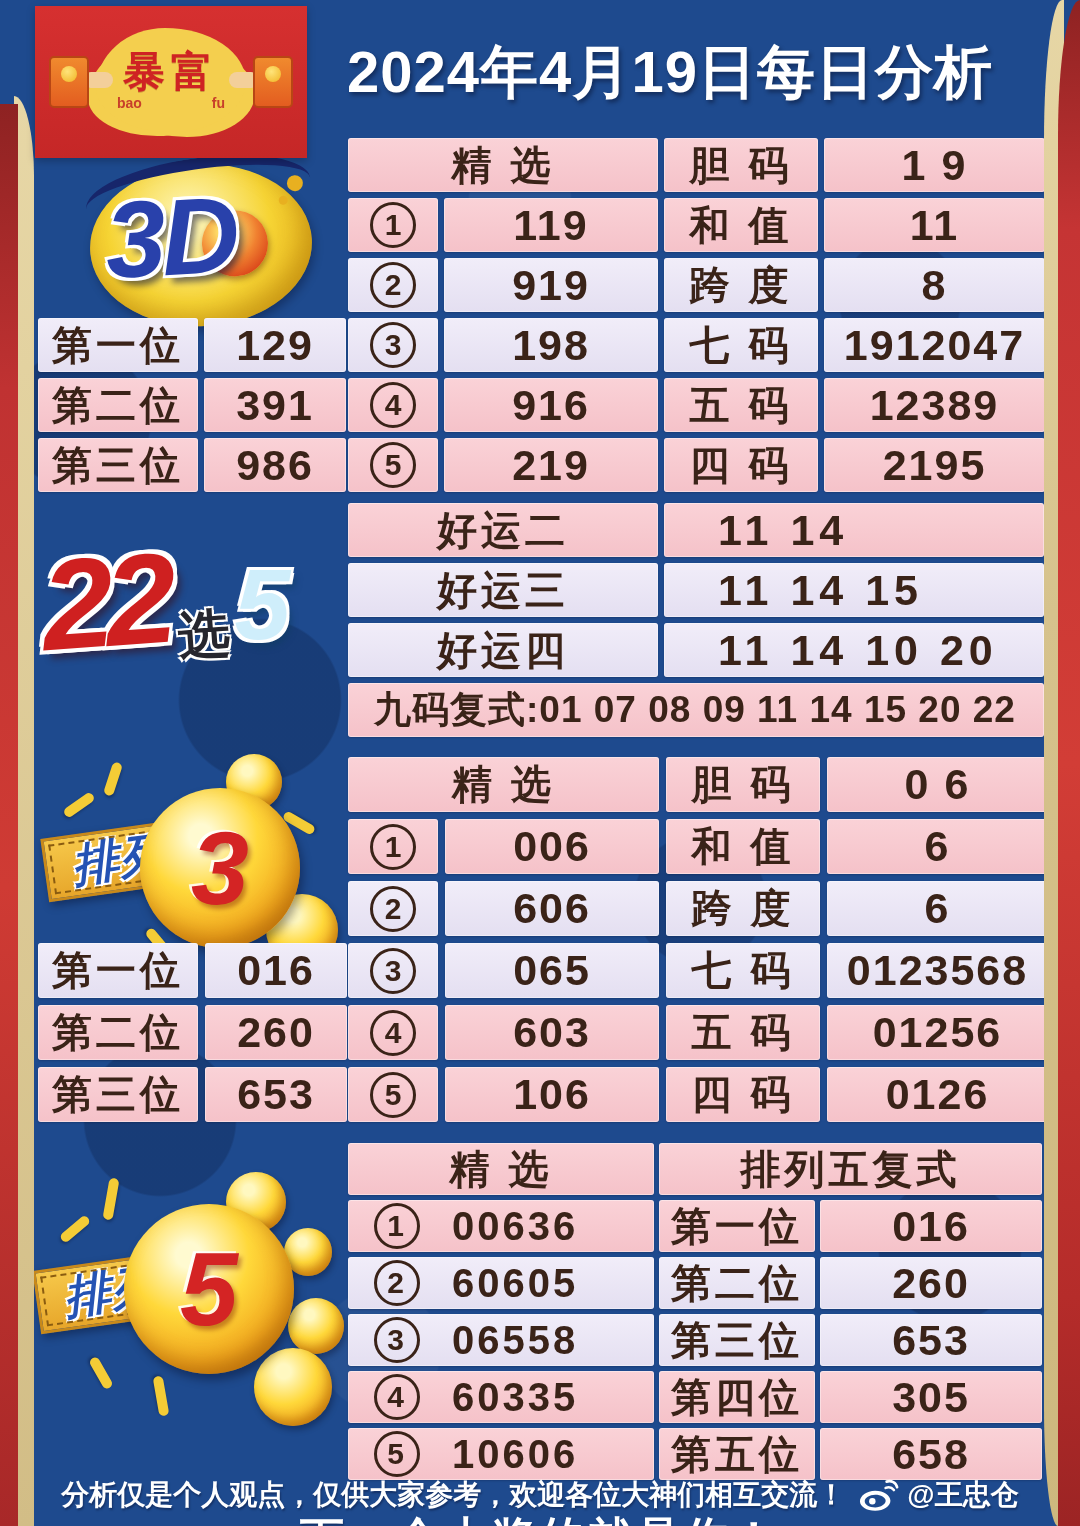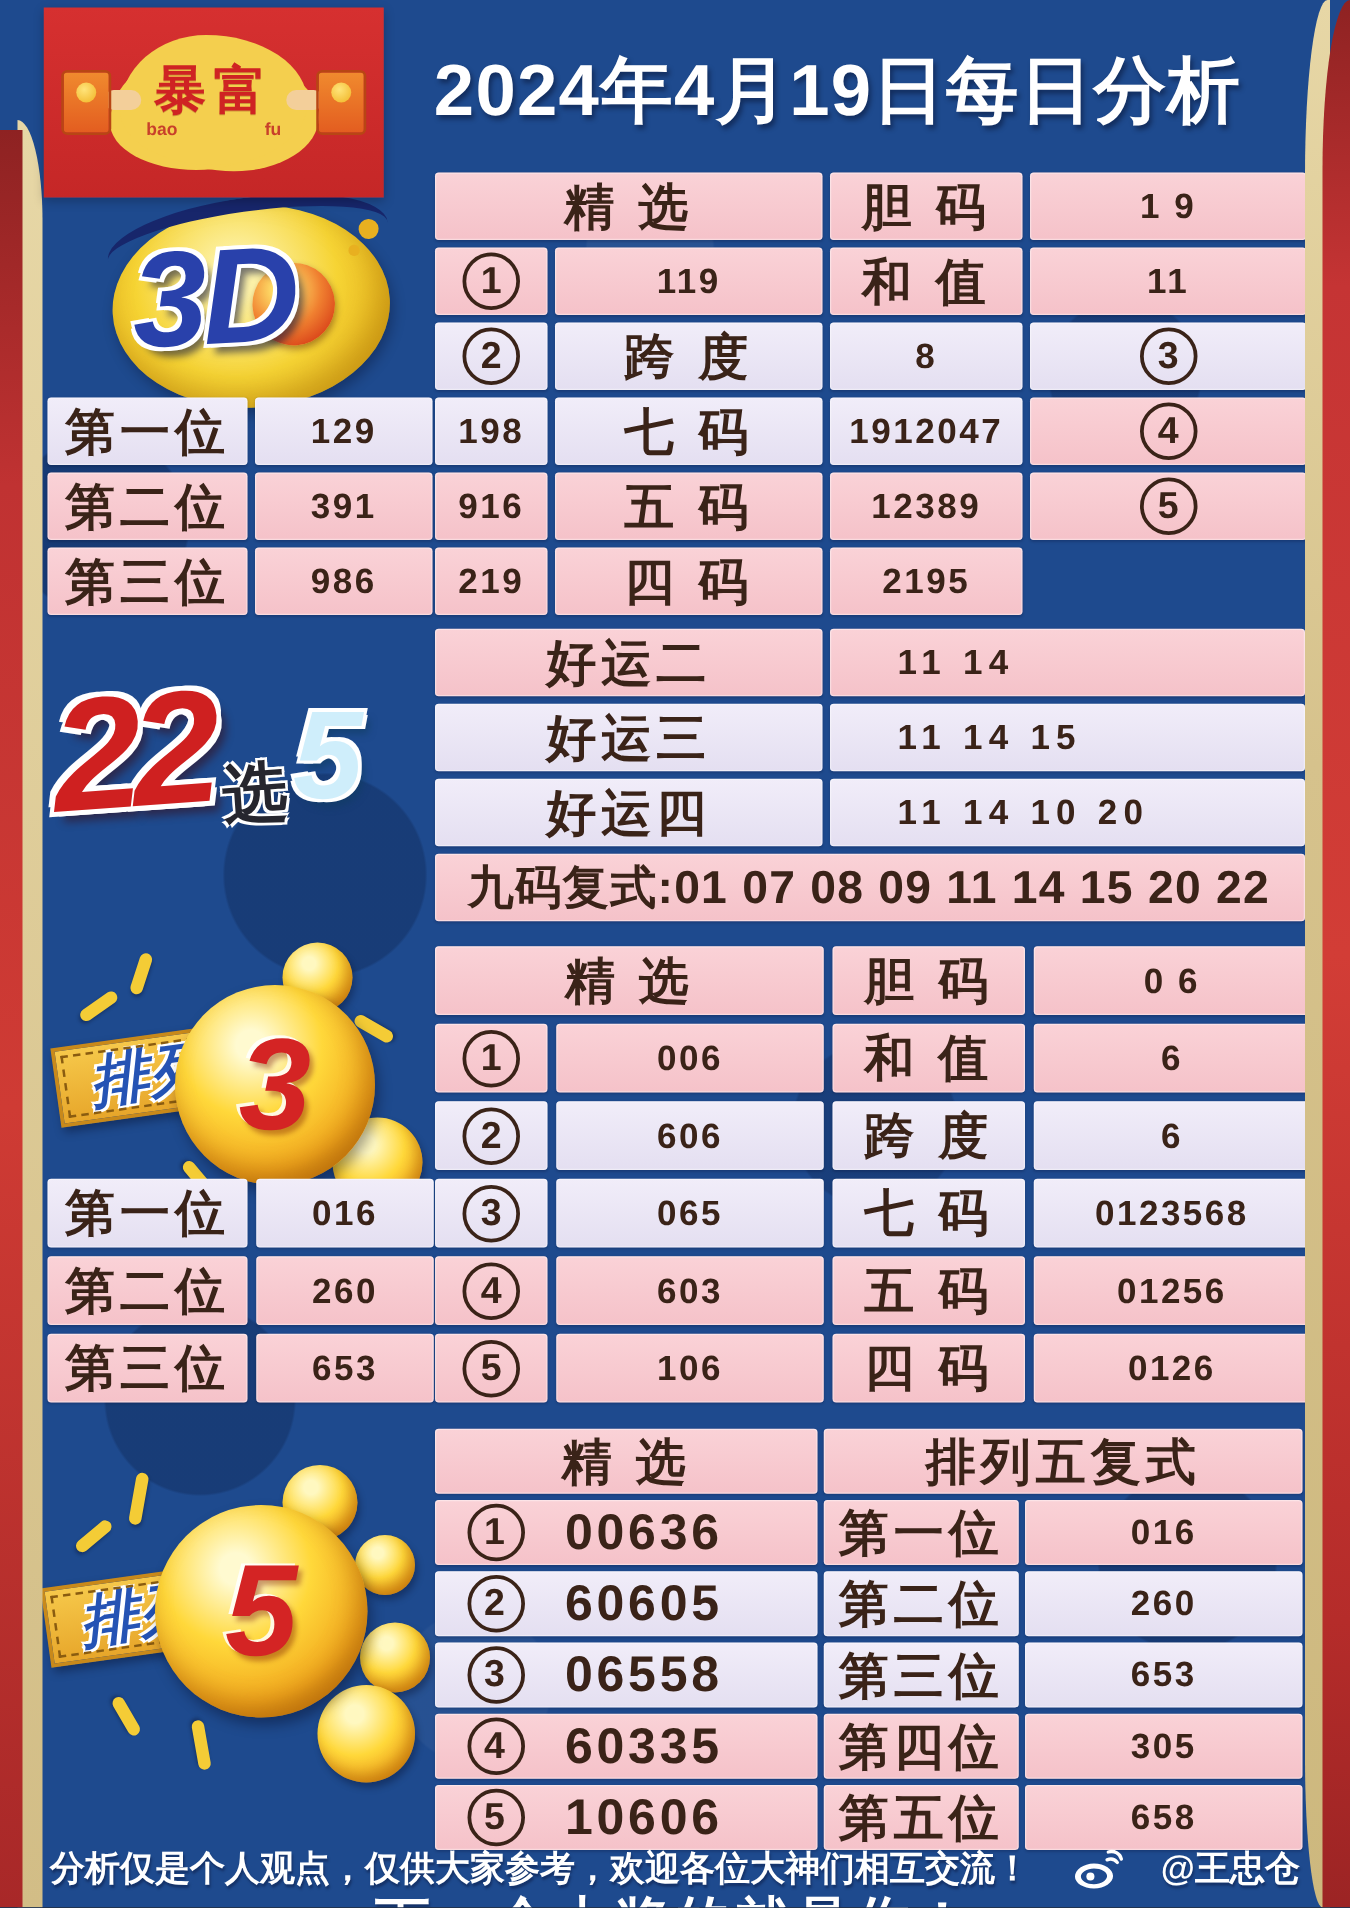--- a/index.html
+++ b/index.html
@@ -41,21 +41,21 @@
   .tp3-main{top:757px;gap:7px;grid-auto-rows:55px;}
   .t3d-left{left:38px;top:318px;width:308px;grid-template-columns:160px 142px;gap:6px;grid-auto-rows:54px;}
   .tp3-left{left:38px;top:943px;width:308px;grid-template-columns:160px 142px;gap:7px;grid-auto-rows:55px;}
   .t22{left:348px;top:503px;width:696px;grid-template-columns:310px 380px;gap:6px;grid-auto-rows:54px;}
   .tp5{left:348px;top:1143px;width:696px;grid-template-columns:306px 156px 222px;gap:5px;grid-auto-rows:52px;}
   .cell{display:flex;align-items:center;justify-content:center;border-radius:3px;font-weight:bold;color:#3a2318;box-shadow:inset 0 0 0 1px rgba(255,255,255,.4), 0 1px 2px rgba(0,0,30,.2);}
   .pink{background:linear-gradient(180deg,#fad2d7,#f5c2c9);}
   .lav{background:linear-gradient(180deg,#f1edf9,#e4dff1);}
   .span2{grid-column:span 2;}
   .lbl{font-size:40px;letter-spacing:4px;white-space:nowrap;}
-  .val{font-size:28px;letter-spacing:2px;white-space:nowrap;}
+  .val{font-size:43px;letter-spacing:2px;white-space:nowrap;}
   .leftalign{justify-content:flex-start;padding-left:54px;letter-spacing:5px;}
   .combo{grid-column:span 2;justify-content:flex-start;padding-left:26px;font-size:37px;letter-spacing:1px;}
   .circ{width:46px;height:46px;border:3px solid #3a2318;border-radius:50%;display:flex;align-items:center;justify-content:center;font-size:30px;font-weight:bold;flex:0 0 auto;}
   .pickcell{justify-content:flex-start;padding-left:26px;gap:32px;font-size:40px;letter-spacing:3px;}
   
   .logo3d{position:absolute;left:84px;top:156px;width:240px;height:178px;z-index:3;transform:rotate(-3deg);}
   .l3-ball{position:absolute;left:6px;top:8px;width:222px;height:162px;border-radius:50%;background:radial-gradient(circle at 45% 35%,#fdf2a8 10%,#f6d434 50%,#e7b41e 78%,#c99a12);box-shadow:inset -8px -12px 22px rgba(150,100,0,.35), 2px 5px 10px rgba(0,0,20,.3);}
   .l3-swoosh{position:absolute;left:4px;top:2px;width:226px;height:70px;border-top:11px solid #17266b;border-radius:50%;transform:rotate(-5deg);}
   .l3-text{position:absolute;left:22px;top:26px;font-size:108px;line-height:1;font-weight:900;font-style:italic;color:#2941ab;z-index:2;letter-spacing:-4px;
     text-shadow:-3px -3px 0 #fff,3px -3px 0 #fff,-3px 3px 0 #fff,3px 3px 0 #fff,6px 8px 6px rgba(10,15,60,.55);}
@@ -77,21 +77,21 @@
   .plaque span{font-size:46px;font-weight:900;font-style:italic;color:#2553b4;letter-spacing:2px;
     text-shadow:-2px -2px 0 #fff,2px -2px 0 #fff,-2px 2px 0 #fff,2px 2px 0 #fff;}
   .bigball{position:absolute;border-radius:50%;background:radial-gradient(circle at 38% 30%,#fffad0 8%,#ffd83a 38%,#f2a81e 68%,#cf7d0e 88%,#b96c08);box-shadow:inset -7px -11px 20px rgba(150,80,0,.45),3px 6px 10px rgba(0,0,20,.35);display:flex;align-items:center;justify-content:center;}
   .bigball span{font-size:104px;font-weight:900;font-style:italic;color:#d42424;line-height:1;
     text-shadow:-3px -2px 0 rgba(255,255,255,.85),3px 4px 4px rgba(120,20,0,.4);}
   .p3-big{left:96px;top:22px;width:160px;height:160px;}
   .p5-big{left:88px;top:18px;width:170px;height:170px;}
   .sball{position:absolute;border-radius:50%;background:radial-gradient(circle at 38% 30%,#fff8c0 10%,#ffd83a 45%,#efa41c 75%,#cd7c0e);box-shadow:inset -4px -6px 10px rgba(150,80,0,.4),2px 4px 6px rgba(0,0,20,.3);}
   .ray{position:absolute;width:10px;height:34px;background:#f4cc36;border-radius:5px;box-shadow:1px 2px 3px rgba(0,0,20,.3);}
   
-  .footer{position:absolute;left:40px;right:40px;top:1476px;display:flex;align-items:center;justify-content:space-between;gap:8px;z-index:6;color:#fff;font-weight:bold;font-size:28px;text-shadow:1px 2px 2px rgba(0,0,30,.35);white-space:nowrap;}
+  .footer{position:absolute;left:40px;right:40px;top:1476px;display:flex;align-items:center;justify-content:center;gap:8px;z-index:6;color:#fff;font-weight:bold;font-size:28px;text-shadow:1px 2px 2px rgba(0,0,30,.35);white-space:nowrap;}
   .weibo{flex:0 0 auto;margin-left:6px;}
   .teaser{position:absolute;left:0;right:0;top:1509px;text-align:center;font-size:44px;font-weight:bold;color:#fff;z-index:6;letter-spacing:4px;text-shadow:1px 2px 2px rgba(0,0,30,.35);white-space:nowrap;}
 </style>
 </head>
 <body>
 
 <div id="canvas">
 
   <div class="edge-cream-r"></div>
   <div class="edge-red-r"></div>
@@ -131,20 +131,21 @@
     <div class="cell pink">
         <span class="circ">1</span>
       </div>
     <div class="cell pink val">119</div>
     <div class="cell pink lbl">和 值</div>
     <div class="cell pink val">11</div>
 
     <div class="cell lav">
         <span class="circ">2</span>
       </div>
+    <div class="cell lav val">919</div>
     <div class="cell lav lbl">跨 度</div>
     <div class="cell lav val">8</div>
 
     <div class="cell lav">
         <span class="circ">3</span>
       </div>
     <div class="cell lav val">198</div>
     <div class="cell lav lbl">七 码</div>
     <div class="cell lav val">1912047</div>
 

